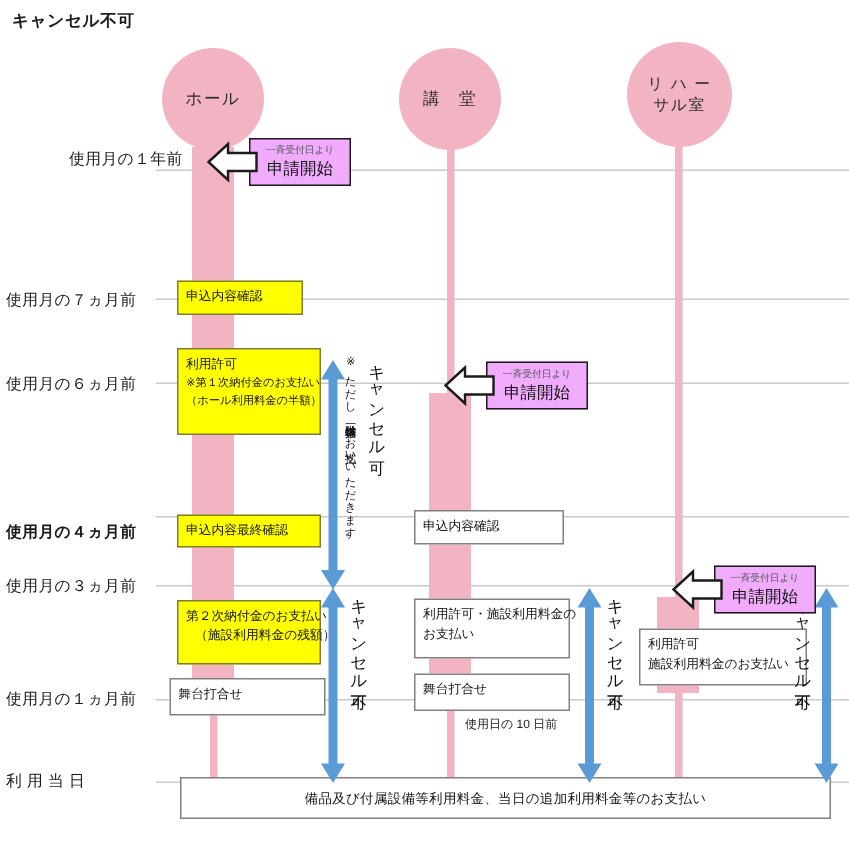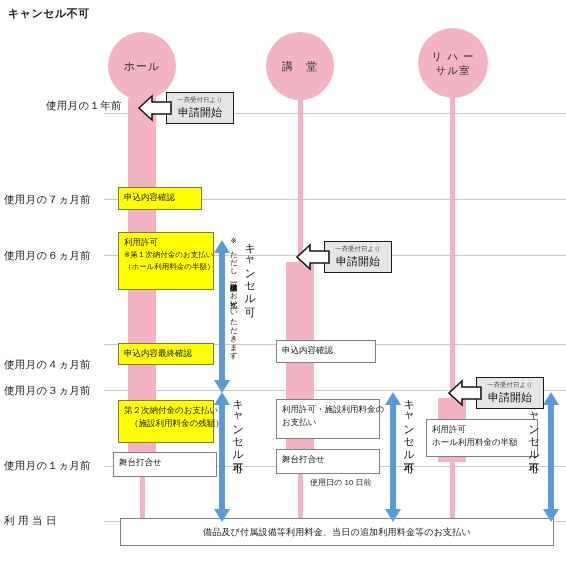--- a/index.html
+++ b/index.html
@@ -84,21 +84,21 @@
   .note{
     position:absolute;
     font-size:8px;color:#222;
     white-space:nowrap;
   }
 
   
   .callout{
     position:absolute;
     box-sizing:border-box;
-    background:#e5e5e5;
+    background:#f0abfc;
     border:1.4px solid #1a1a1a;
     z-index:9;
   }
   .callout .c-sub{
     position:absolute;left:50%;transform:translateX(-50%);
     top:3px;font-size:6.5px;color:#555;white-space:nowrap;
   }
   .callout .c-main{
     position:absolute;left:50%;transform:translateX(-50%);
     bottom:3px;font-size:11px;color:#111;white-space:nowrap;
@@ -138,21 +138,21 @@
   <div class="axis-line" style="left:104px;top:199px;width:462px;"></div>
   <div class="axis-line" style="left:104px;top:255px;width:462px;"></div>
   <div class="axis-line" style="left:104px;top:344px;width:462px;"></div>
   <div class="axis-line" style="left:104px;top:390px;width:462px;"></div>
   <div class="axis-line" style="left:104px;top:466px;width:462px;"></div>
   <div class="axis-line" style="left:104px;top:521px;width:462px;"></div>
 
   <div class="axis-label" style="top:99px;margin-left:42px;">使用月の１年前</div>
   <div class="axis-label" style="top:193px;">使用月の７ヵ月前</div>
   <div class="axis-label" style="top:249px;">使用月の６ヵ月前</div>
-  <div class="axis-label" style="top:358px;">使用月の４ヵ月前</div>
+  <div class="axis-label" style="top:348px;font-weight:bold;">使用月の４ヵ月前</div>
   <div class="axis-label" style="top:384px;">使用月の３ヵ月前</div>
   <div class="axis-label" style="top:459px;">使用月の１ヵ月前</div>
   <div class="axis-label" style="top:514px;">利 用 当 日</div>
 
   <div class="col-bar" style="left:128px;top:98px;width:28px;height:360px;"></div>
   <div class="col-stem" style="left:140px;top:458px;width:5px;height:63px;"></div>
   <div class="bubble" style="left:108px;top:32px;width:68px;height:68px;">
     <span>ホール</span>
   </div>
 
@@ -228,21 +228,21 @@
   </div>
 
   <div class="box white" style="left:276px;top:449px;width:104px;height:25px;">
     <span class="ln">舞台打合せ</span>
   </div>
 
   <div class="note" style="left:310px;top:477px;">使用日の 10 日前</div>
 
   <div class="box white" style="left:426px;top:419px;width:112px;height:38px;">
     <span class="ln">利用許可</span>
-    <span class="ln">ホール利用料金の半額</span>
+    <span class="ln">施設利用料金のお支払い</span>
   </div>
 
   <svg class="barrow" style="left:214px;top:240px;" width="16" height="153" viewBox="0 0 16 153">
     <polygon points="8,0 16,13 11,13 11,140 16,140 8,153 0,140 5,140 5,13 0,13" fill="#5B9BD5"></polygon>
   </svg>
 
   <svg class="barrow" style="left:214px;top:392px;" width="16" height="130" viewBox="0 0 16 130">
     <polygon points="8,0 16,13 11,13 11,117 16,117 8,130 0,117 5,117 5,13 0,13" fill="#5B9BD5"></polygon>
   </svg>
 

